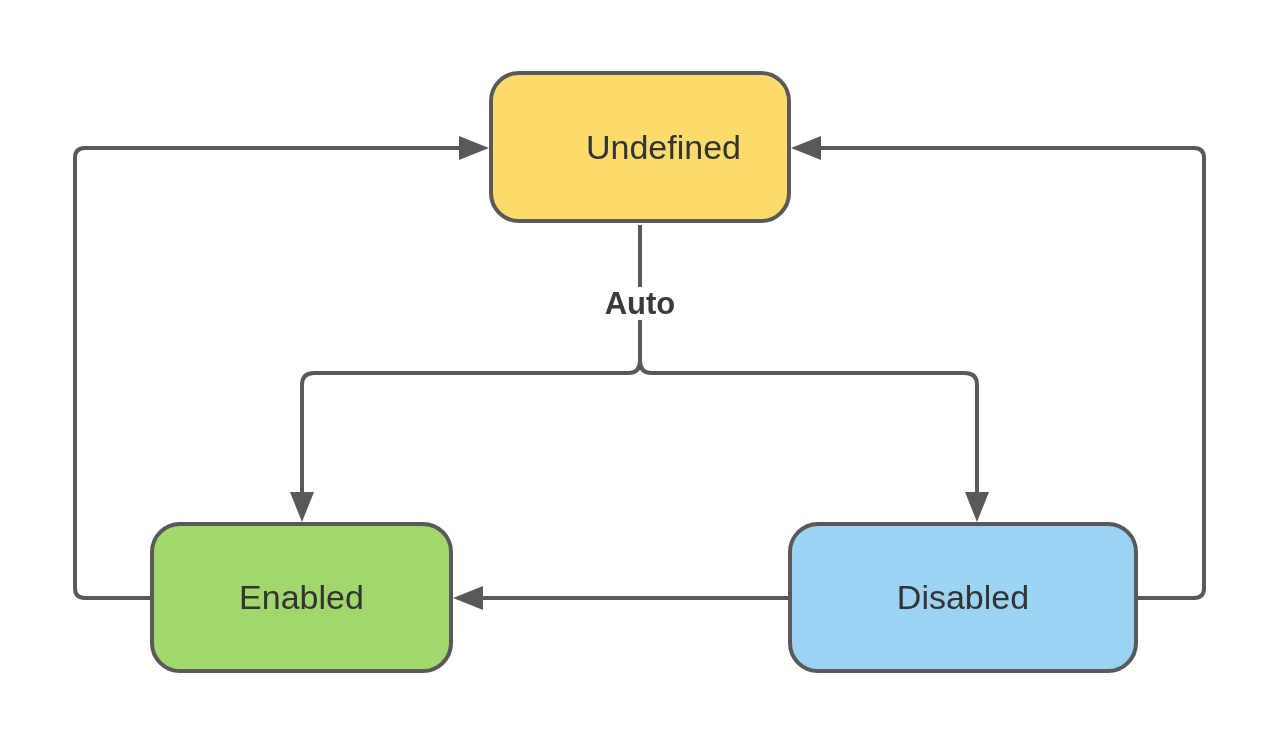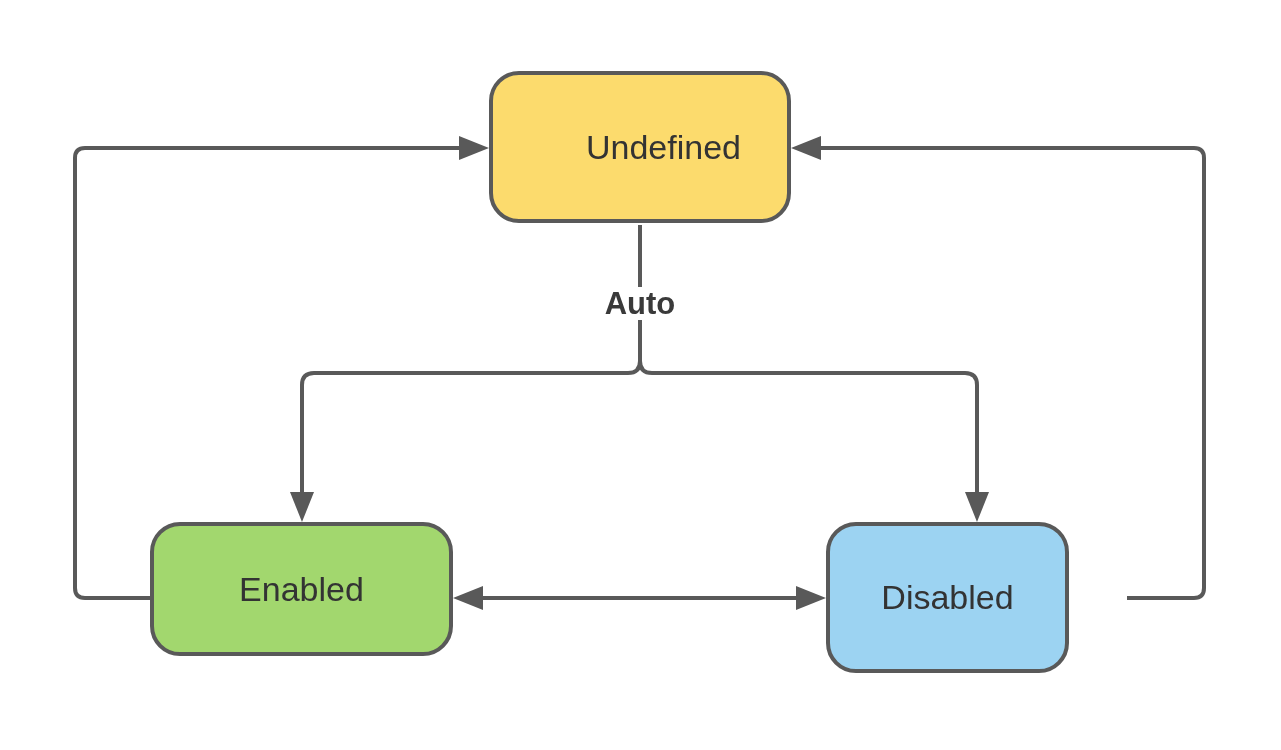--- a/index.html
+++ b/index.html
@@ -46,27 +46,27 @@
     top: 71px;
     width: 302px;
     height: 152px;
     background: var(--undefined-fill, #FCDB6D);
     padding-left: 47px;
   }
   .node-enabled {
     left: 150px;
     top: 522px;
     width: 303px;
-    height: 134px;
+    height: 151px;
     background: var(--enabled-fill, #A2D76E);
   }
   .node-disabled {
-    left: 826px;
+    left: 788px;
     top: 522px;
-    width: 243px;
+    width: 350px;
     height: 151px;
     background: var(--disabled-fill, #9CD3F2);
   }
   .edge-label {
     position: absolute;
     left: 640px;
     top: 287px;
     transform: translateX(-50%);
     font-weight: bold;
     font-size: 31px;

